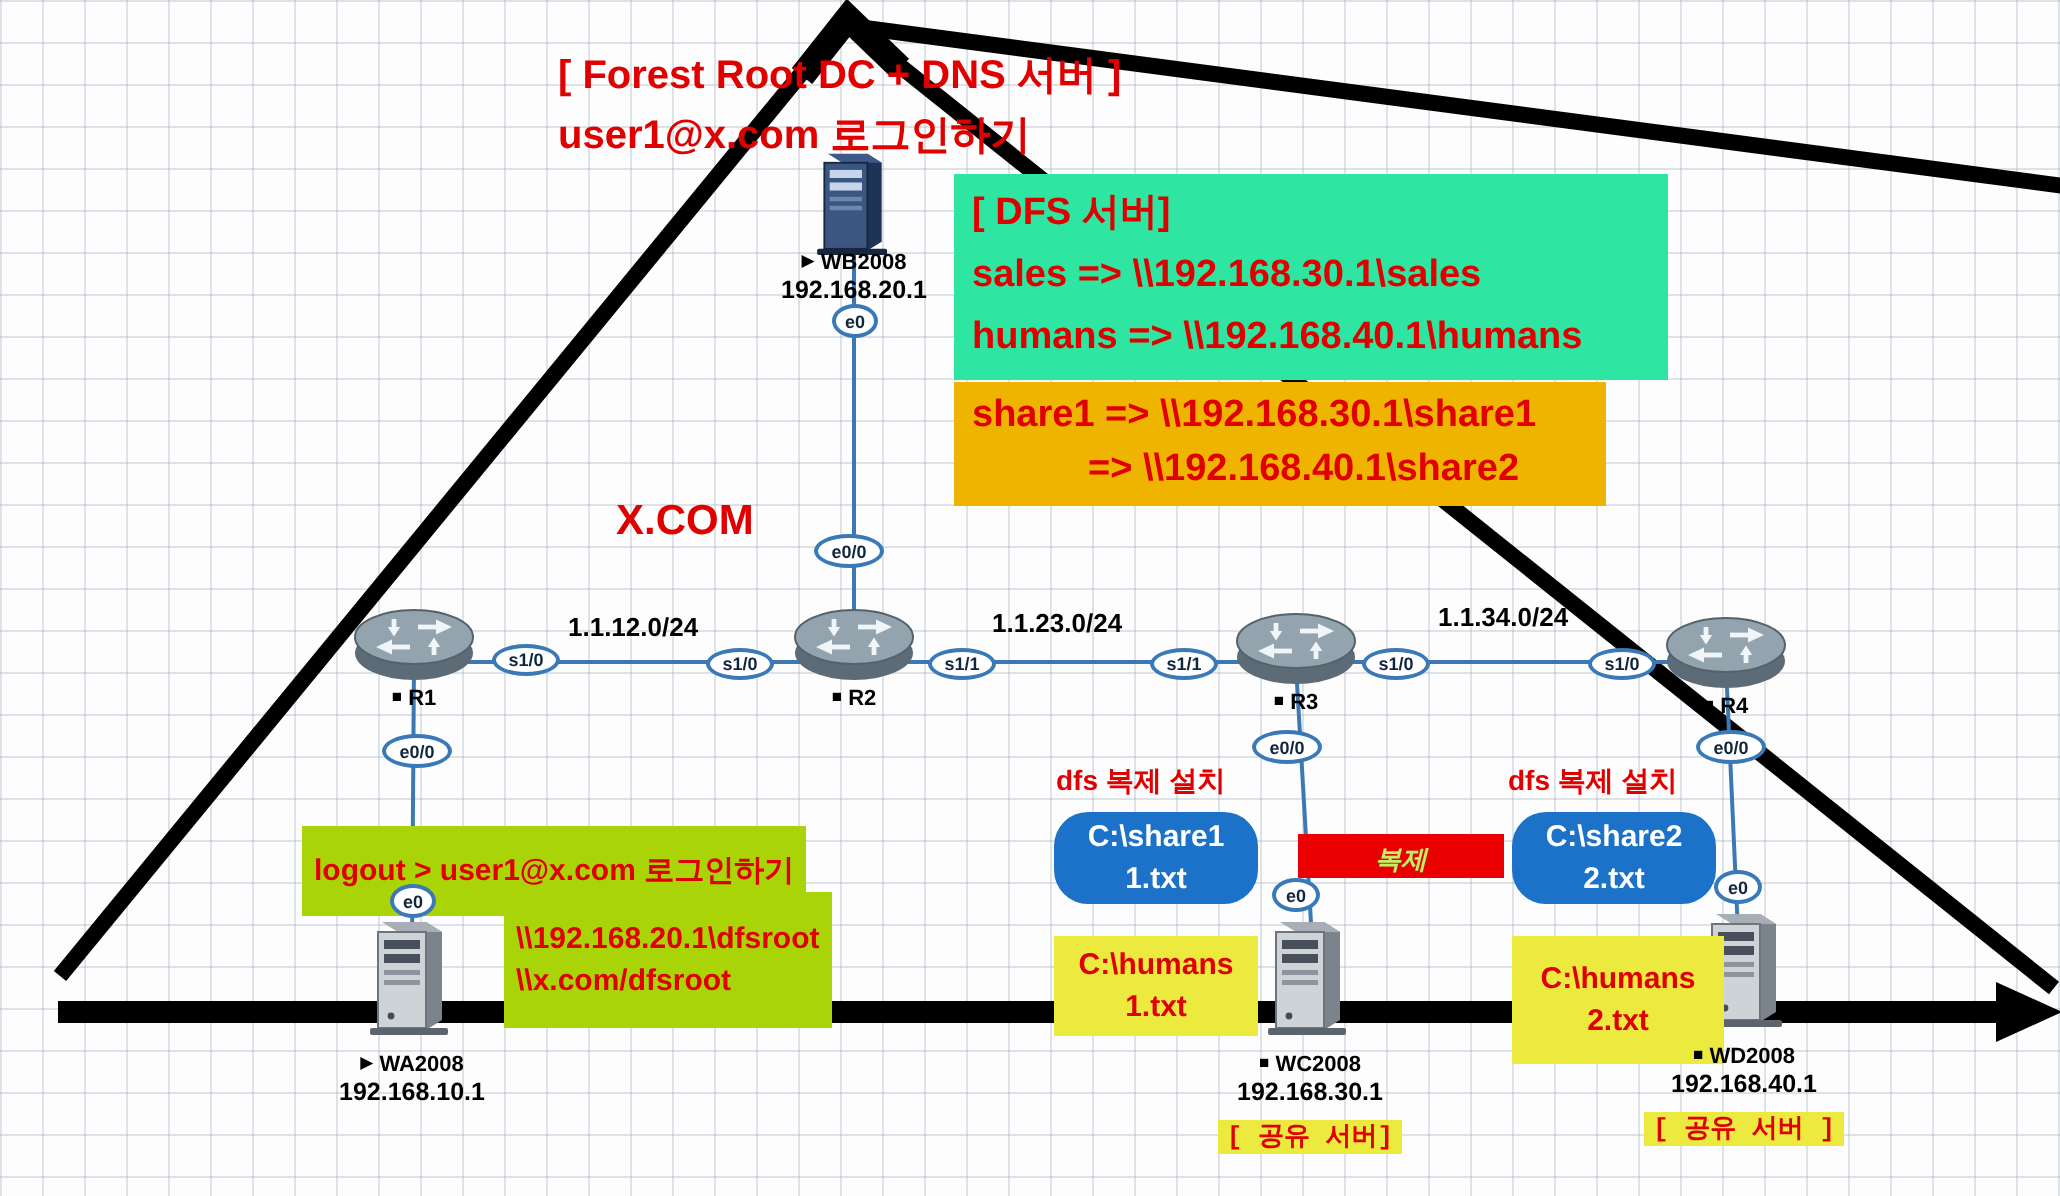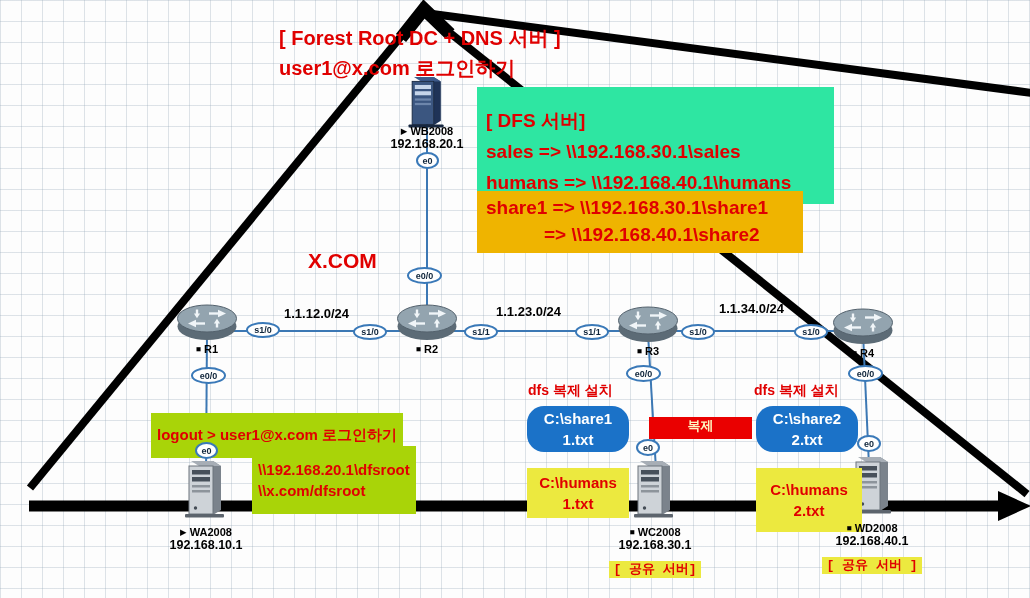--- a/index.html
+++ b/index.html
@@ -8,30 +8,30 @@
   #canvas {
     position:relative; width:1030px; height:598px;
     background-color:#fdfdfd;
     background-image:
       linear-gradient(to right, rgba(160,175,190,.35) 1px, transparent 1px),
       linear-gradient(to bottom, rgba(160,175,190,.35) 1px, transparent 1px);
     background-size:21px 21px;
   }
   .layer { position:absolute; left:0; top:0; }
   .title-note { position:absolute; left:279px; top:23px; font-weight:bold; font-size:20px; line-height:30px; color:#e00000; white-space:nowrap; z-index:6; }
-  .dfs-box { position:absolute; left:477px; top:87px; width:357px; background:#2ee6a2; color:#e00000; font-weight:bold; font-size:19px; line-height:31px; padding:18px 9px 6px; white-space:nowrap; z-index:6; }
+  .dfs-box { position:absolute; left:477px; top:87px; width:357px; background:#2ee6a2; color:#e00000; font-weight:bold; font-size:19px; line-height:31px; padding:4px 9px 6px; white-space:nowrap; z-index:6; }
   .share-box { position:absolute; left:477px; top:191px; width:326px; background:#efb400; color:#e00000; font-weight:bold; font-size:19px; line-height:27px; padding:3px 9px 5px; white-space:nowrap; z-index:6; }
   .share-box .indent { padding-left:58px; }
   .xcom { position:absolute; left:308px; top:249px; font-weight:bold; font-size:21px; color:#e00000; z-index:6; }
   .note { position:absolute; background:#a9d408; color:#e00000; font-weight:bold; font-size:15px; padding:13px 6px; white-space:nowrap; z-index:6; }
   .small-red { position:absolute; color:#e00000; font-weight:bold; font-size:14px; white-space:nowrap; z-index:6; }
   .folder { position:absolute; display:flex; flex-direction:column; align-items:center; justify-content:center; font-weight:bold; line-height:21px; z-index:6; }
   .folder.blue { background:#1b72c8; color:#fff; font-size:15px;border-radius:17px; }
   .folder.yellow { background:#ece93f; color:#e00000; font-size:15px; }
-  .band { position:absolute; background:#ea0000; color:#fef9c3; font-weight:bold; font-size:13px; display:flex; align-items:flex-start; justify-content:center; z-index:6; }
+  .band { position:absolute; background:#ea0000; color:#bef264; font-weight:bold; font-size:13px; display:flex; align-items:flex-end; justify-content:center; z-index:6;font-style:italic; }
   .oval { position:absolute; background:#fff; border:2px solid #3a79b8; border-radius:50%; display:flex; align-items:center; justify-content:center; font-weight:bold; font-size:9px; color:#10263c; z-index:7; }
   .subnet { position:absolute; font-weight:bold; font-size:13px; color:#000; white-space:nowrap; z-index:6; }
   .device { position:absolute; z-index:5; }
   .device svg { display:block; width:100%; height:100%; }
   .devlabel { position:absolute; font-weight:bold; font-size:11px; color:#000; text-align:center; white-space:nowrap; z-index:6; }
   .devlabel .ip { font-size:12.5px; }
   .marker { font-size:8.5px; vertical-align:1.5px; }
   .role { position:absolute; text-align:center; z-index:6; }
   .role span { background:#ece93f; color:#e00000; font-weight:bold; font-size:13px; padding:1px 4px; white-space:nowrap;font-family:Liberation Mono, monospace; }
 </style>

